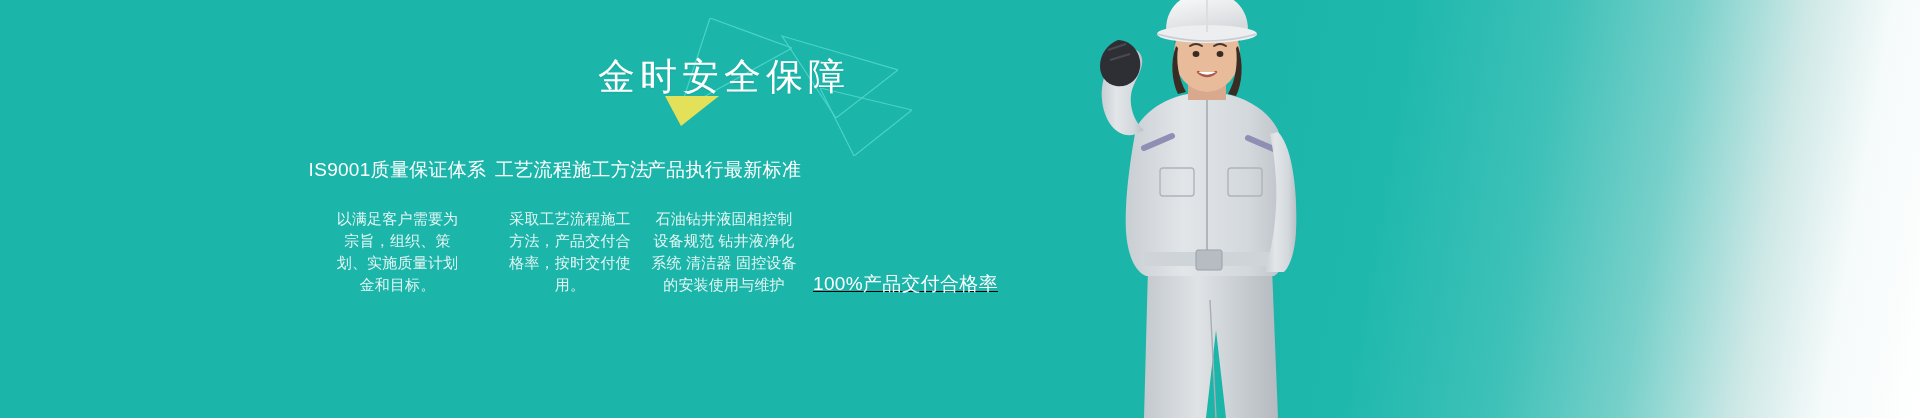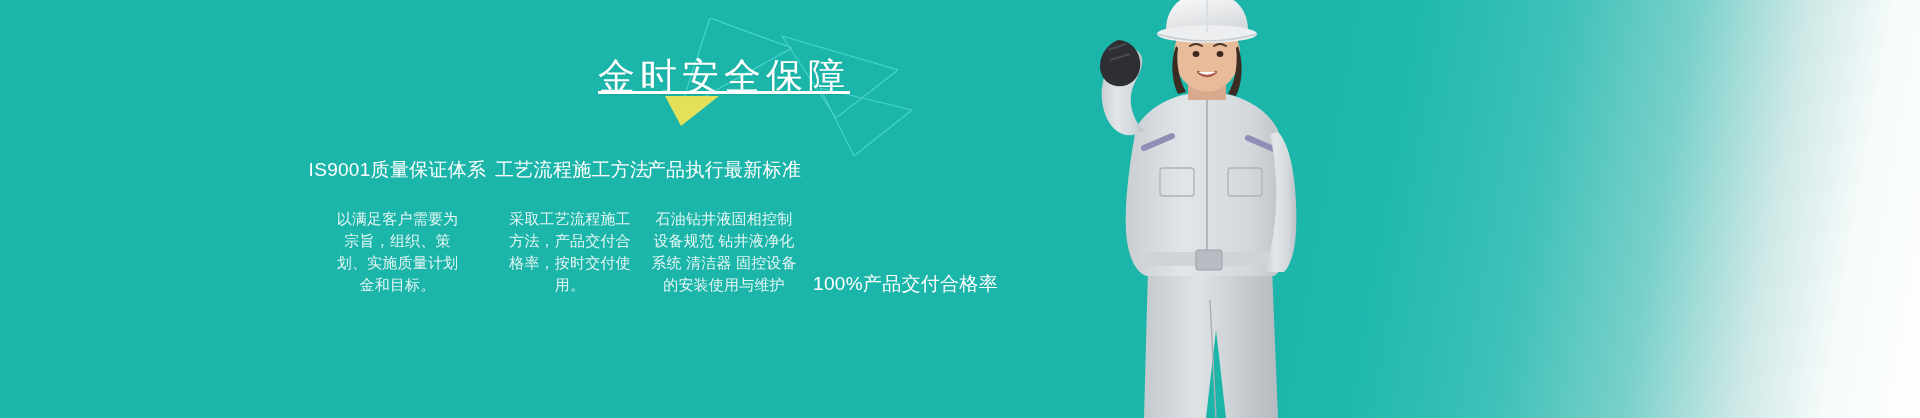--- a/index.html
+++ b/index.html
@@ -58,36 +58,35 @@
     position:absolute;
     left:598px; top:55px;
     width:260px;
     font-size:37px;
     line-height:44px;
     letter-spacing:5px;
     color:#ffffff;
     font-weight:400;
     white-space:nowrap;
     text-shadow:0 1px 2px rgba(0,0,0,.06);
-    text-decoration:underline;
   }
 
   
   .cols {
     position:absolute;
     left:300px; top:158px;
     width:745px;
     display:flex;
     align-items:flex-end;
   }
   .col { position:relative; }
   .col-1 { width:195px; }
   .col-2 { width:150px; }
   .col-3 { width:158px; }
-  .col-4 { width:205px; }
+  .col-4 { width:205px;text-decoration:underline; }
 
   .col-head {
     font-size:19px;
     line-height:24px;
     color:#ffffff;
     text-align:center;
     white-space:nowrap;
     font-weight:400;
     letter-spacing:.3px;
   }

